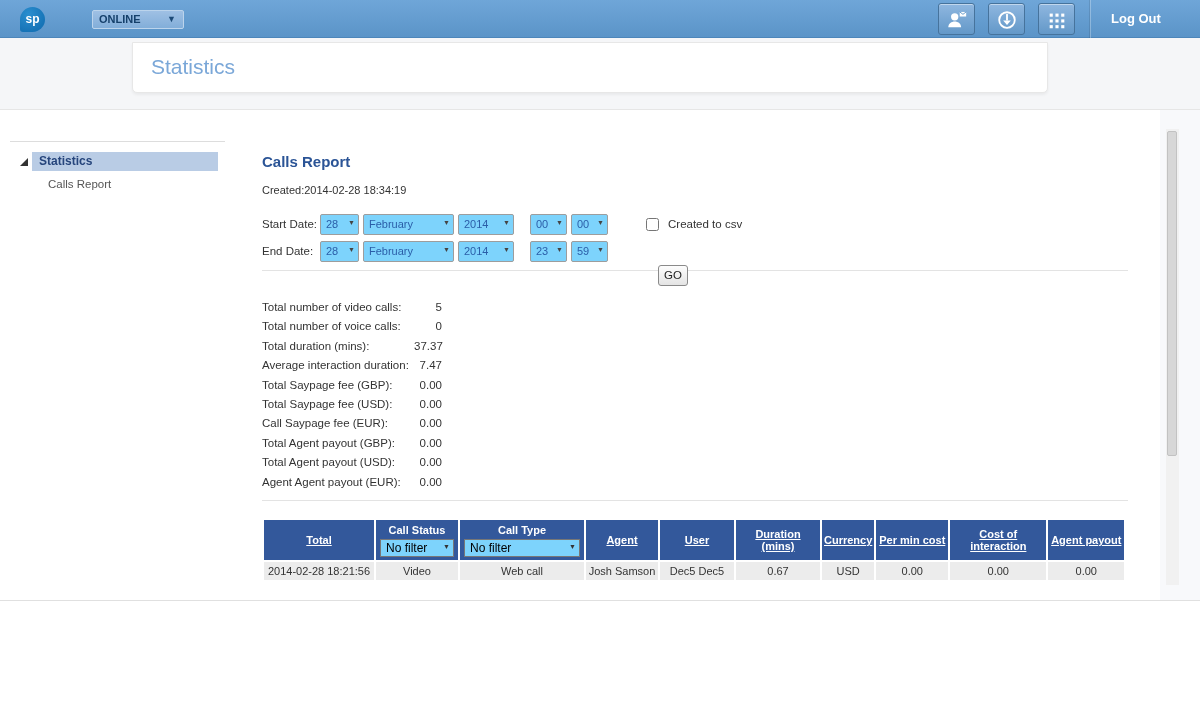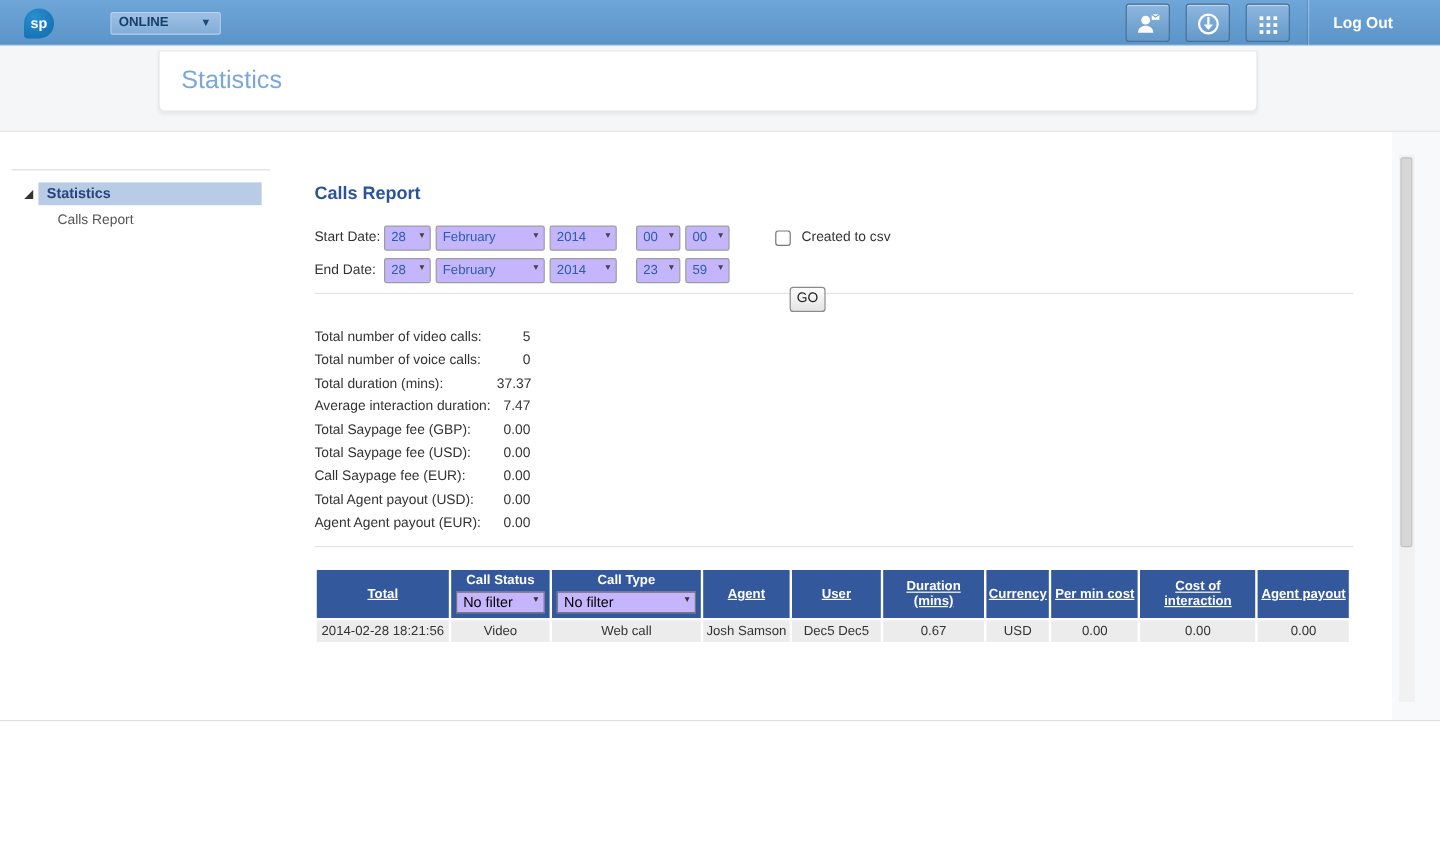--- a/index.html
+++ b/index.html
@@ -56,21 +56,21 @@
   
   .main { position: absolute; left: 262px; top: 40px; width: 866px; height: 441px; overflow: hidden; }
   .report-title { font-size: 15px; font-weight: bold; color: #2b5496; margin-top: 3px; }
   .created { font-size: 11px; color: #333; margin-top: 14px; }
 
   .filters { margin-top: 17px; }
   .frow { height: 22px; margin-bottom: 5px; display: flex; align-items: center; }
   .flabel { width: 58px; font-size: 11.5px; color: #333; }
   .sel { position: relative; display: inline-block; margin-right: 4px; }
   .sel select { appearance: none; -webkit-appearance: none; width: 100%; height: 21px;
-    border: 1px solid #9d9d9d; border-radius: 2px; background: #c4b5fd; color: #2b5ea8;
+    border: 1px solid #9d9d9d; border-radius: 2px; background: #7dd3fc; color: #2b5ea8;
     font-size: 11px; font-family: "Liberation Sans", sans-serif; padding: 0 14px 0 5px; }
   .sel::after { content: "▼"; position: absolute; right: 4px; top: 5px; font-size: 7px;
     color: #444; pointer-events: none; }
   .w-day { width: 39px; } .w-mon { width: 91px; } .w-yr { width: 56px; }
   .w-hr { width: 37px; margin-left: 12px; } .w-min { width: 37px; }
   .csv { margin-left: 34px; display: flex; align-items: center; font-size: 11.5px; color: #333; }
   .csv input { margin-right: 9px; }
   .go-btn { margin-left: 46px; width: 30px; height: 21px; font-size: 11.5px; color: #222;
     background: linear-gradient(#fdfdfd, #e4e4e4); border: 1px solid #8a8a8a; border-radius: 3px;
     cursor: pointer; font-family: Liberation Sans, sans-serif; margin-top: 48px; }
@@ -164,20 +164,21 @@
   <div class="sidebar">
     <div class="tree-row">
       <span class="expander"></span>
       <span class="tree-label">Statistics</span>
     </div>
     <div class="tree-child">Calls Report</div>
   </div>
 
   <div class="main">
     <div class="report-title">Calls Report</div>
+    <div class="created">Created:2014-02-28 18:34:19</div>
 
     <div class="filters">
       <div class="frow">
         <span class="flabel">Start Date:</span>
         <span class="sel w-day">
           <select><option>28</option></select>
         </span>
         <span class="sel w-mon">
           <select><option>February</option></select>
         </span>
@@ -219,20 +220,21 @@
     <div class="hr"></div>
 
     <div class="summary">
       <div class="sum-row"><span class="lb">Total number of video calls:</span><span class="vl">5</span></div>
       <div class="sum-row"><span class="lb">Total number of voice calls:</span><span class="vl">0</span></div>
       <div class="sum-row"><span class="lb">Total duration (mins):</span><span class="vl">37.37</span></div>
       <div class="sum-row"><span class="lb">Average interaction duration:</span><span class="vl">7.47</span></div>
       <div class="sum-row"><span class="lb">Total Saypage fee (GBP):</span><span class="vl">0.00</span></div>
       <div class="sum-row"><span class="lb">Total Saypage fee (USD):</span><span class="vl">0.00</span></div>
       <div class="sum-row"><span class="lb">Call Saypage fee (EUR):</span><span class="vl">0.00</span></div>
+      <div class="sum-row"><span class="lb">Total Agent payout (GBP):</span><span class="vl">0.00</span></div>
       <div class="sum-row"><span class="lb">Total Agent payout (USD):</span><span class="vl">0.00</span></div>
       <div class="sum-row"><span class="lb">Agent Agent payout (EUR):</span><span class="vl">0.00</span></div>
     </div>
 
     <div class="hr"></div>
 
     <table class="calls">
       <colgroup>
         <col style="width:110px">
           <col style="width:82px">

